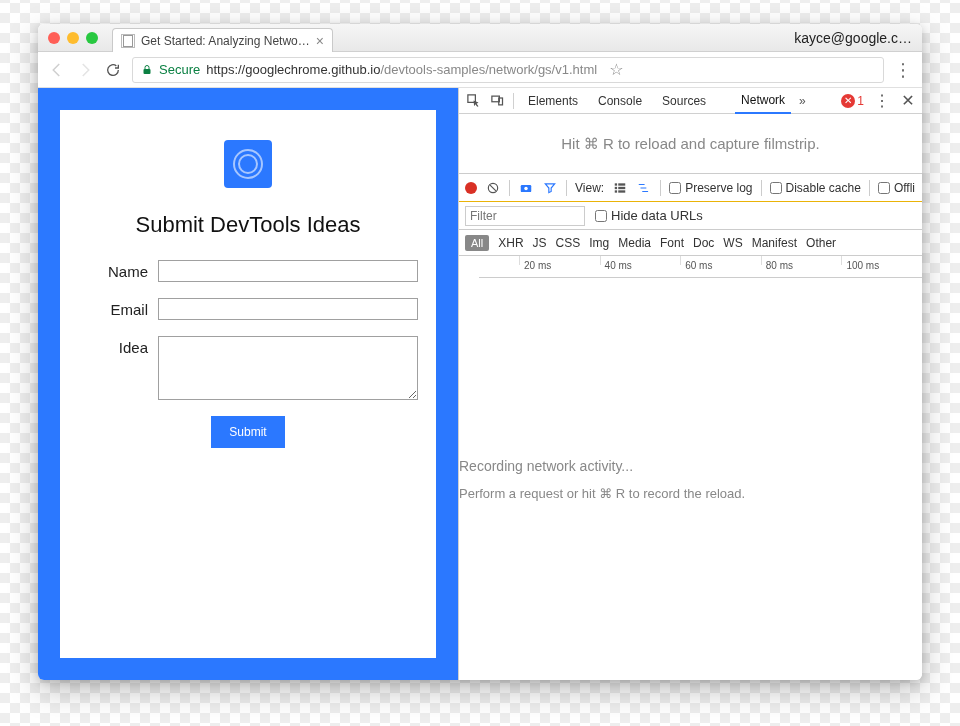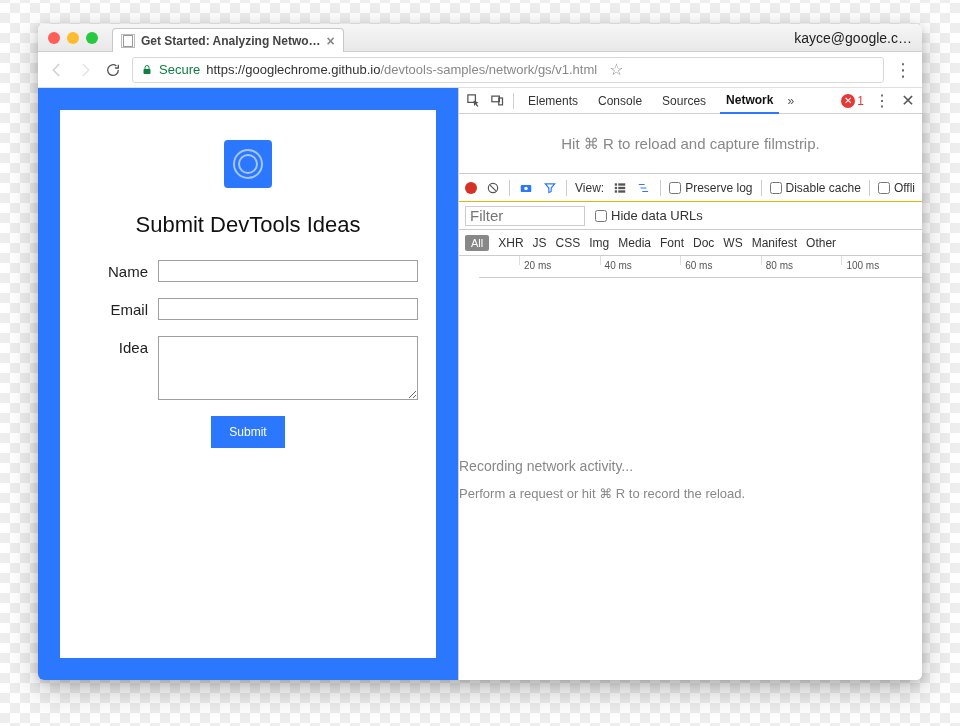--- a/index.html
+++ b/index.html
@@ -13,21 +13,21 @@
     background: #fff; border-radius: 6px;
     box-shadow: 0 10px 30px rgba(0,0,0,0.25), 0 2px 8px rgba(0,0,0,0.15);
     display: flex; flex-direction: column; overflow: hidden;
   }
   
   .titlebar { height: 28px; background: linear-gradient(#f6f6f6,#e8e8e8); border-bottom:1px solid #d0d0d0; display:flex; align-items:center; padding:0 10px; gap:8px; }
   .traffic { display:flex; gap:7px; }
   .light { width:12px; height:12px; border-radius:50%; }
   .red{background:#ff5f57;} .yellow{background:#febc2e;} .green{background:#28c840;}
   .tabstrip { display:flex; align-items:flex-end; height:100%; margin-left:6px; }
-  .tab { background:#fff; border:1px solid #c9c9c9; border-bottom:none; border-top-left-radius:4px; border-top-right-radius:4px; height:24px; display:flex; align-items:center; padding:0 8px; gap:6px; font-size:12px; color:#444; position:relative; top:1px;font-weight:bold; }
+  .tab { background:#fff; border:1px solid #c9c9c9; border-bottom:none; border-top-left-radius:4px; border-top-right-radius:4px; height:24px; display:flex; align-items:center; padding:0 8px; gap:6px; font-size:12px; color:#444; position:relative; top:1px; }
   .tab .favicon{width:14px;height:14px;border:1px solid #bbb;background:#fff;display:flex;align-items:center;justify-content:center;}
   .tab .favicon::before{content:"";width:8px;height:10px;border:1px solid #999;display:block;}
   .tab .close-x{color:#888;font-size:14px;line-height:1;}
   .titlebar .user { margin-left:auto; font-size:14px; color:#222; }
   
   .omnibar { height:36px; background:#fff; border-bottom:1px solid #e0e0e0; display:flex; align-items:center; padding:9px 10px; gap:10px; }
   .nav-btn { width:18px; height:18px; display:flex; align-items:center; justify-content:center; color:#888; }
   .nav-btn.dis{opacity:0.4;}
   .reload-ico{width:16px;height:16px;}
   .omnibox { flex:1; height:26px; border:1px solid #d9d9d9; border-radius:3px; display:flex; align-items:center; padding:0 8px; gap:6px; font-size:13px; }
@@ -51,36 +51,36 @@
   .form-row input[type=text]{flex:1;height:22px;border:1px solid #a0a0a0;padding:2px 4px;font-size:13px;}
   .form-row textarea{flex:1;height:64px;border:1px solid #a0a0a0;padding:2px 4px;font-size:13px;resize:both;}
   .submit-wrap{display:flex;justify-content:center;margin-top:8px;}
   .submit-btn{background:#2b78ff;color:#fff;border:none;padding:9px 18px;font-size:12px;cursor:pointer;}
   
   .devtools { flex:1; border-left:1px solid #d0d0d0; display:flex; flex-direction:column; background:#fff; }
   .dt-tabbar { height:26px; border-bottom:1px solid #d0d0d0; display:flex; align-items:center; padding:0 6px; gap:8px; font-size:12px; color:#333;}
   .dt-ico{width:16px;height:16px;display:flex;align-items:center;justify-content:center;color:#555;}
   .dt-sep{width:1px;height:16px;background:#d0d0d0;}
   .dt-tab{padding:0 6px;height:26px;display:flex;align-items:center;cursor:pointer;color:#333;}
-  .dt-tab.active{border-bottom:2px solid #2b78ff;color:#111;font-weight:700;}
+  .dt-tab.active{border-bottom:2px solid #2b78ff;color:#111;font-weight:400;margin-left:15px;}
   .dt-chevrons{color:#555;}
   .dt-right{margin-left:auto;display:flex;align-items:center;gap:10px;}
   .err-badge{width:14px;height:14px;border-radius:50%;background:#e53935;color:#fff;font-size:10px;display:flex;align-items:center;justify-content:center;line-height:1;}
   .err-cnt{color:#e53935;font-size:12px;}
   .dt-filmstrip{height:60px;display:flex;align-items:center;justify-content:center;color:#888;font-size:15px;border-bottom:1px solid #ccc;}
   .dt-toolbar { height:28px; border-bottom:1px solid #eab308; display:flex; align-items:center; padding:0 6px; gap:8px; font-size:12px; color:#333;}
   .rec-dot{width:12px;height:12px;border-radius:50%;background:#d93025;}
   .tb-ico{width:16px;height:16px;display:flex;align-items:center;justify-content:center;color:#555;}
   .tb-ico svg{width:14px;height:14px;}
   .tb-sep{width:1px;height:16px;background:#ccc;}
   .view-lbl{color:#333;}
   .chk{display:flex;align-items:center;gap:4px;color:#333;}
   .chk input{width:12px;height:12px;}
   .dt-filterrow{height:28px;border-bottom:1px solid #ccc;display:flex;align-items:center;padding:0 6px;gap:10px;}
-  .filter-input{width:120px;height:20px;border:1px solid #ccc;padding:0 4px;font-size:15px;color:#888;}
+  .filter-input{width:120px;height:20px;border:1px solid #ccc;padding:0 4px;font-size:12px;color:#888;}
   .dt-types{height:26px;border-bottom:1px solid #ccc;display:flex;align-items:center;padding:0 6px;gap:9px;font-size:12px;color:#333;}
   .type-pill{background:#888;color:#fff;padding:2px 6px;border-radius:2px;font-size:11px;}
   .dt-timeline{height:22px;border-bottom:1px solid #ccc;display:flex;align-items:center;padding:0 0 12px 40px;margin-left:20px;}
   .tl-seg{flex:1;text-align:left;font-size:10px;color:#555;border-left:1px solid #ddd;height:100%;padding:4px 0 0 4px;}
   .dt-body{flex:1;display:flex;flex-direction:column;align-items:flex-start;justify-content:center;color:#888;font-size:14px;gap:12px;}
   .dt-body .line2{font-size:13px;}
   
   svg{display:block;}
 </style>
 </head>

